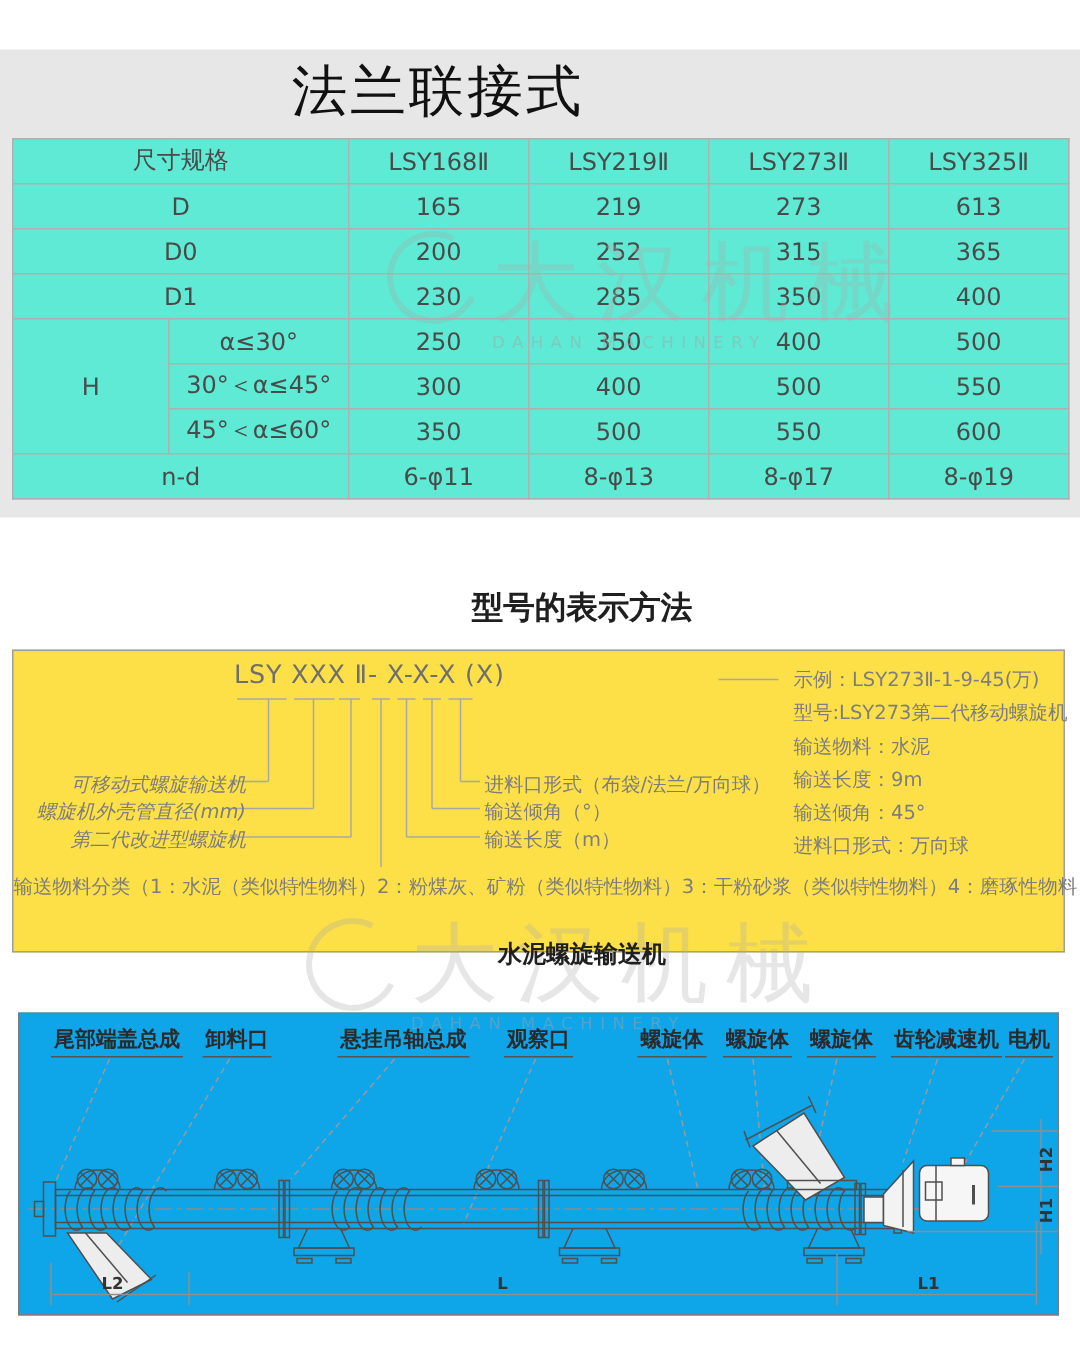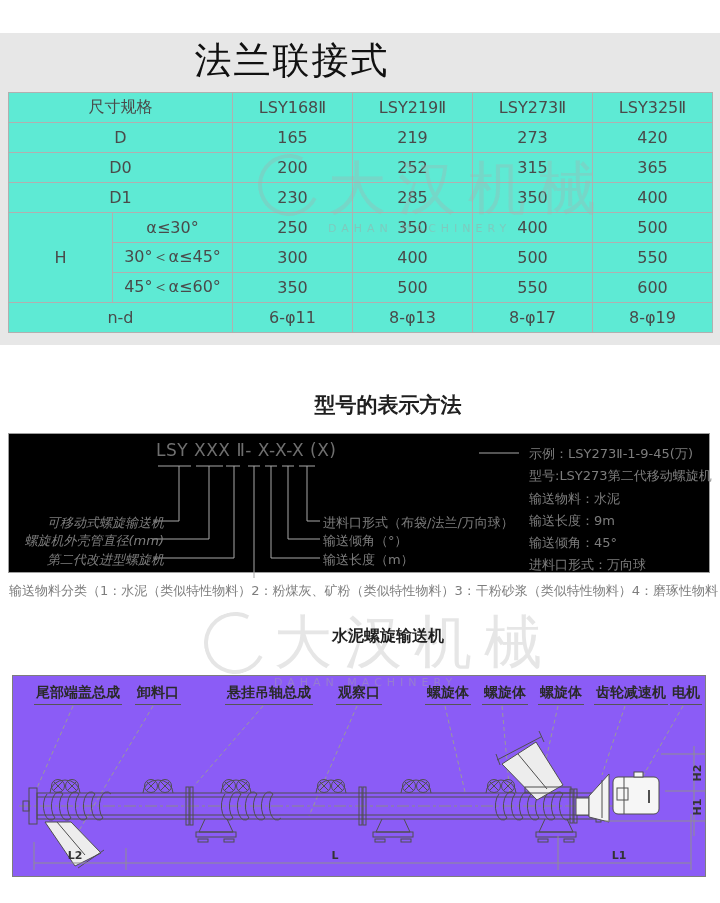--- a/index.html
+++ b/index.html
@@ -19,38 +19,38 @@
   table.spec td{
     border:1px solid #b0b0b0;height:29px;text-align:center;vertical-align:middle;
     font-size:16px;color:#4a4a4a;padding:0;overflow:hidden;white-space:nowrap;
   }
   .sec-title{
     position:absolute;width:720px;left:0;text-align:center;font-weight:bold;color:#1f1f1f;z-index:6;padding-left:28px;
   }
   .model-title{top:391px;font-size:21px;}
   .draw-title{top:626px;font-size:16px;}
   .model-box{
-    position:absolute;left:8px;top:433px;width:702px;height:140px;
-    background:#000000;border:1px solid #9e9e9e;box-sizing:border-box;z-index:2;
+    position:absolute;left:8px;top:433px;width:702px;height:202px;
+    background:#fde047;border:1px solid #9e9e9e;box-sizing:border-box;z-index:2;
   }
   .model-box .code{
     position:absolute;left:147px;top:6px;font-size:17px;color:#6f6f6f;letter-spacing:.5px;
   }
   .mlabel{position:absolute;font-size:13px;color:#7d7d7d;white-space:nowrap;}
   .mlabel.right-edge{right:545px;text-align:left;font-style:italic;}
   .mlabel.mid{left:314px;}
   .example{position:absolute;left:520px;top:9px;font-size:13px;color:#7d7d7d;line-height:22.3px;white-space:nowrap;}
   .classification{
     position:absolute;left:0;top:148px;width:702px;text-align:center;
     font-size:13px;color:#7d7d7d;white-space:nowrap;
   }
   .model-svg,.machine-svg{position:absolute;left:0;top:0;}
   .draw-box{
     position:absolute;left:12px;top:675px;width:694px;height:202px;
-    background:#8b5cf6;border:1px solid #7d7d7d;box-sizing:border-box;z-index:2;
+    background:#0ea5e9;border:1px solid #7d7d7d;box-sizing:border-box;z-index:2;
   }
   .part-label{
     position:absolute;top:8px;font-size:14px;font-weight:bold;color:#2a2a2a;
     border-bottom:1px solid #555;padding:0 2px 2px 2px;white-space:nowrap;z-index:4;
   }
   .wm{position:absolute;z-index:5;pointer-events:none;}
   .wm .wm-cn{font-size:58px;color:rgba(172,172,172,0.30);letter-spacing:12px;white-space:nowrap;}
   .wm .wm-en{font-size:11px;color:rgba(165,165,165,0.45);letter-spacing:5px;margin-top:-6px;}
   .wm .wm-swoosh{
     position:absolute;left:-64px;top:4px;width:54px;height:54px;border-radius:50%;
@@ -81,21 +81,21 @@
     <td>LSY168Ⅱ</td>
     <td>LSY219Ⅱ</td>
     <td>LSY273Ⅱ</td>
     <td>LSY325Ⅱ</td>
   </tr>
   <tr>
     <td colspan="2">D</td>
     <td>165</td>
     <td>219</td>
     <td>273</td>
-    <td>420</td>
+    <td>613</td>
   </tr>
   <tr>
     <td colspan="2">D0</td>
     <td>200</td>
     <td>252</td>
     <td>315</td>
     <td>365</td>
   </tr>
   <tr>
     <td colspan="2">D1</td>

